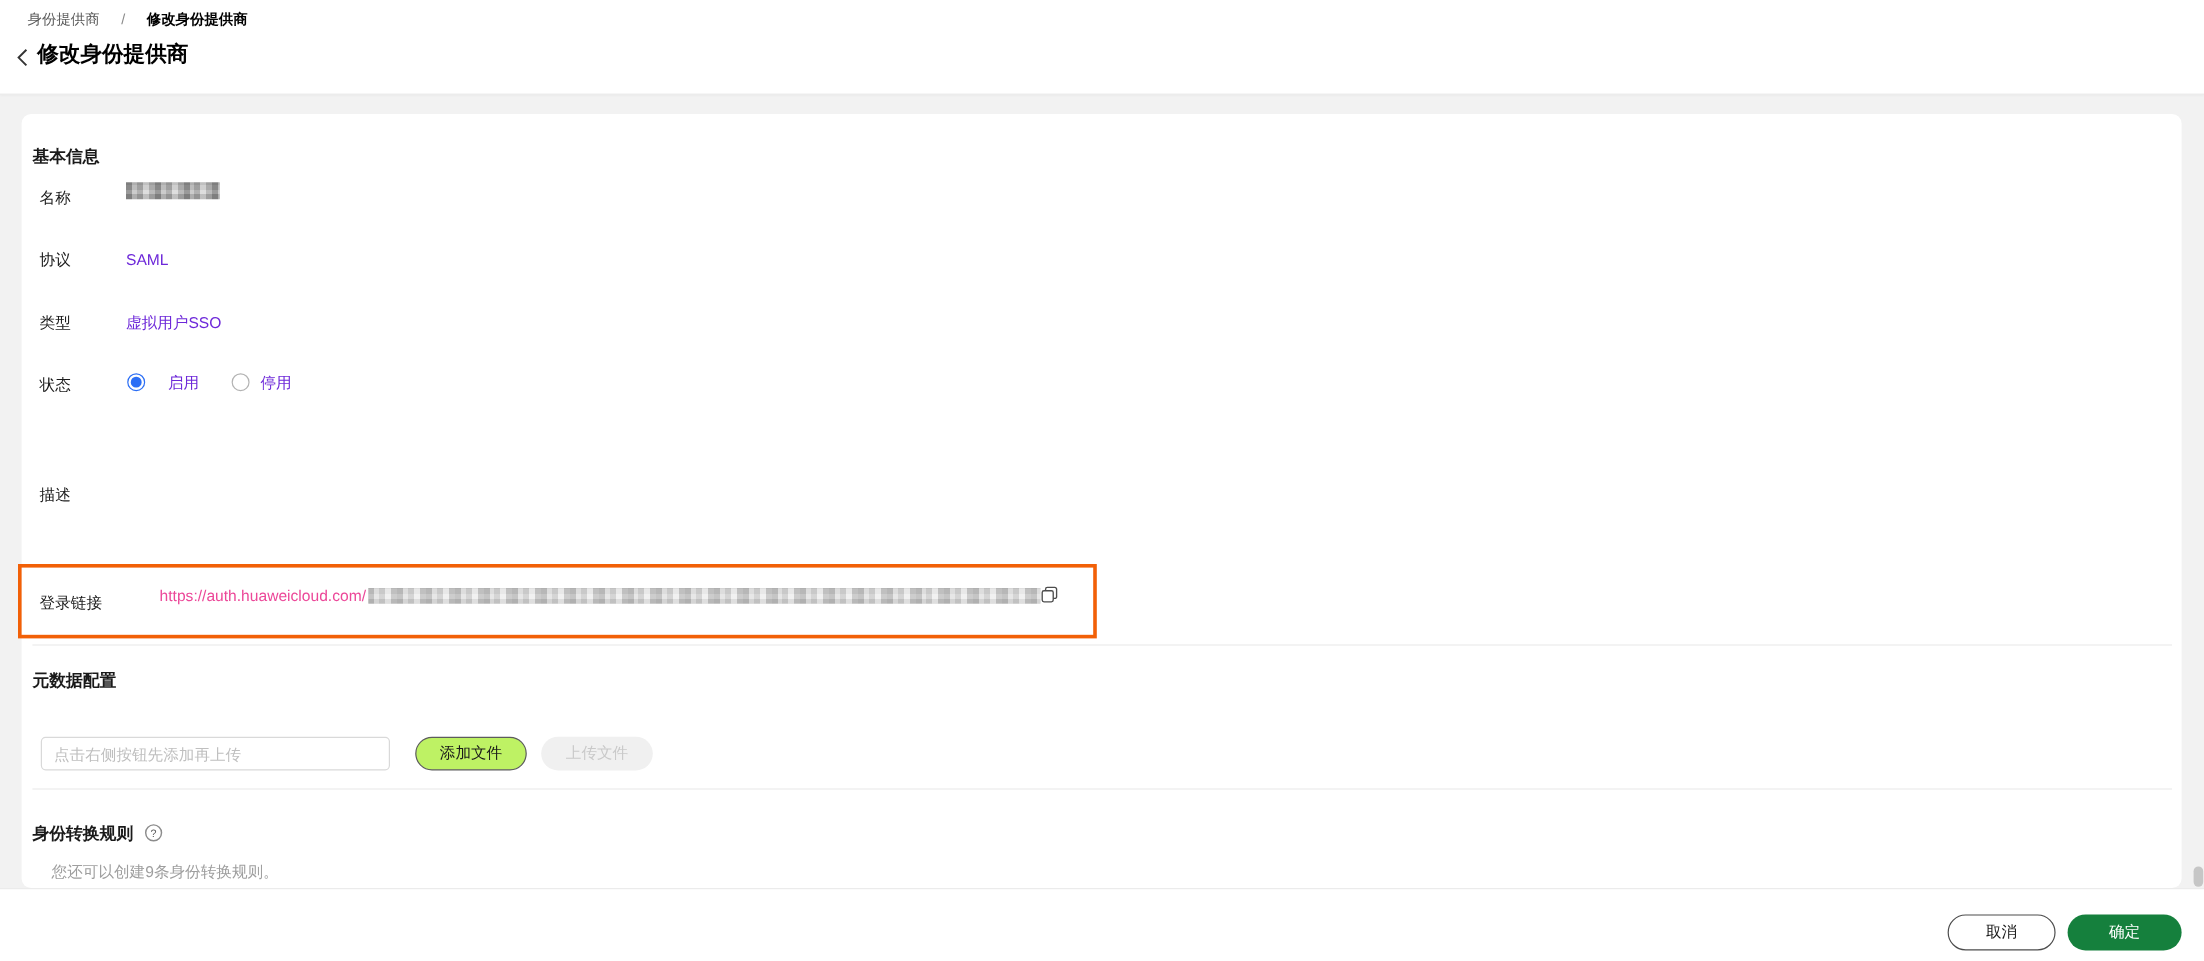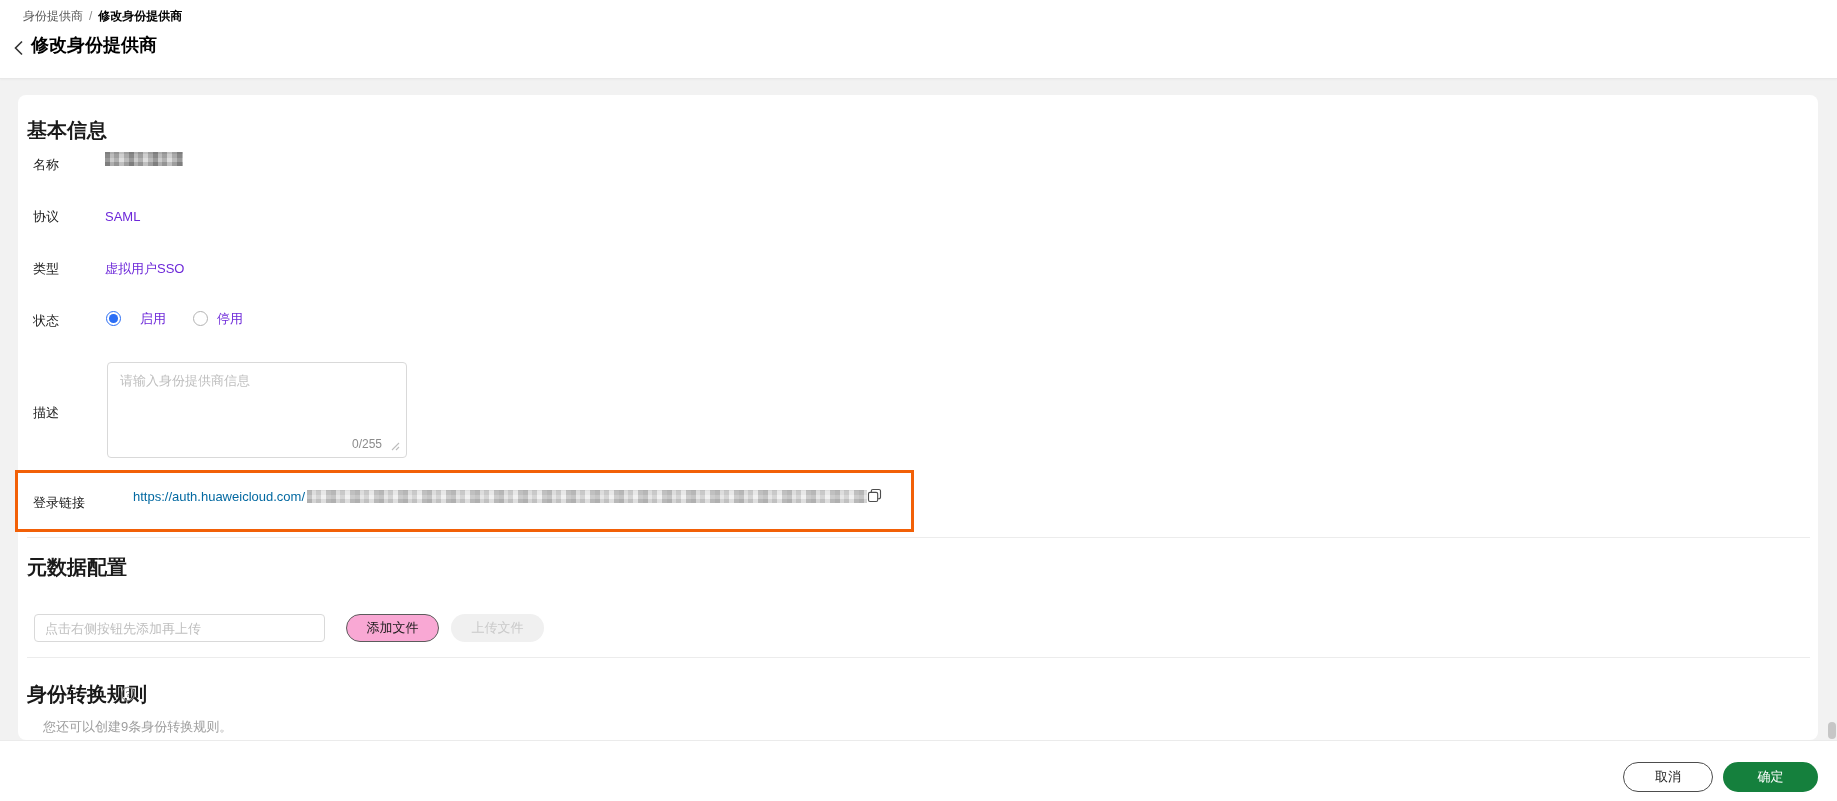--- a/index.html
+++ b/index.html
@@ -7,31 +7,31 @@
     width:1837px;height:801px;position:relative;overflow:hidden;
     background:#f2f2f2;color:#1a1a1a;
     font-family:"Liberation Sans","DejaVu Sans",sans-serif;
     -webkit-font-smoothing:antialiased;
   }
   .screen{position:absolute;inset:0;}
 
   
   .topbar{position:absolute;left:0;top:0;width:1837px;height:78px;background:#fff;
           border-bottom:1px solid #e8e8e8;box-shadow:0 1px 2px rgba(0,0,0,0.03);z-index:5;}
-  .breadcrumb{position:absolute;left:23px;top:8px;font-size:12px;line-height:16px;display:flex;gap:6px;align-items:flex-end;}
+  .breadcrumb{position:absolute;left:23px;top:8px;font-size:12px;line-height:16px;display:flex;gap:18px;align-items:flex-end;}
   .crumb-parent{color:#595959;cursor:pointer;}
   .crumb-sep{color:#8c8c8c;}
   .crumb-current{color:#000;font-weight:bold;}
   .back-btn{position:absolute;left:8px;top:37px;width:20px;height:22px;display:flex;align-items:center;justify-content:center;cursor:pointer;}
   .page-title{position:absolute;left:31px;top:33px;margin:0;font-size:18px;line-height:24px;font-weight:bold;color:#000;}
 
   
   .card{position:absolute;left:18px;top:95px;width:1800px;height:645px;background:#fff;border-radius:8px;z-index:2;}
   .abs{position:absolute;}
-  .h-section{font-size:20px;font-weight:bold;color:#1a1a1a;line-height:18px;}
+  .h-section{font-size:14px;font-weight:bold;color:#1a1a1a;line-height:18px;}
   .f-label{font-size:13px;color:#1a1a1a;line-height:17px;}
   .f-value{font-size:13px;color:#6d28d9;line-height:17px;}
   .divider{position:absolute;left:9px;right:8px;height:1px;background:#ececec;}
 
   
   .mosaic-dark{
     background-color:#c9c9c9;
     background-image:
       repeating-linear-gradient(0deg, rgba(0,0,0,0.12) 0 4px, rgba(255,255,255,0.10) 4px 8px, rgba(0,0,0,0.05) 8px 12px),
       repeating-linear-gradient(90deg, #8f8f8f 0 5px, #c6c6c6 5px 9px, #a8a8a8 9px 14px, #dadada 14px 19px, #b3b3b3 19px 24px);
@@ -57,32 +57,32 @@
     font-family:inherit;font-size:13px;color:#1a1a1a;background:#fff;
   }
   .ta-wrap textarea::placeholder{color:#bfbfbf;}
   .ta-counter{position:absolute;right:25px;bottom:7px;font-size:12px;color:#8c8c8c;line-height:14px;}
   .ta-resize{position:absolute;right:7px;bottom:7px;width:9px;height:9px;}
 
   
   .hl-box{position:absolute;left:-3px;top:375px;width:899px;height:62px;box-sizing:border-box;
           border:3px solid #F26007;pointer-events:none;z-index:4;}
   .login-row{position:absolute;left:87px;top:394px;width:762px;display:flex;align-items:center;}
-  .login-prefix{font-size:13px;color:#0369a1;white-space:nowrap;line-height:15px;padding-left:28px;}
+  .login-prefix{font-size:13px;color:#ec4899;white-space:nowrap;line-height:15px;padding-left:28px;}
   .login-redacted{flex:1;height:13px;margin-left:2px;}
   .copy-btn{position:absolute;left:847px;top:391px;width:18px;height:18px;background:none;border:none;padding:0;cursor:pointer;display:flex;align-items:center;justify-content:center;}
 
   
   .meta-desc{font-size:13px;color:#1a1a1a;line-height:17px;white-space:nowrap;}
   .meta-link{color:#2b6ef5;cursor:pointer;text-decoration:none;}
   .file-input{position:absolute;left:16px;top:519px;width:291px;height:28px;box-sizing:border-box;
     border:1px solid #d9d9d9;border-radius:4px;padding:0 10px;font-family:inherit;font-size:13px;color:#4c1d95;outline:none;background:#fff;}
   .file-input::placeholder{color:#bfbfbf;}
   .pill{height:28px;box-sizing:border-box;border-radius:14px;font-family:inherit;font-size:13px;line-height:26px;text-align:center;cursor:pointer;padding:0;}
-  .btn-add{position:absolute;left:328px;top:519px;width:93px;background:#f9a8d4;border:1px solid #5c5c5c;color:#1a1a1a;}
+  .btn-add{position:absolute;left:328px;top:519px;width:93px;background:#bef264;border:1px solid #5c5c5c;color:#1a1a1a;}
   .btn-upload{position:absolute;left:433px;top:519px;width:93px;background:#f0f0f0;border:none;color:#c9c9c9;cursor:default;}
 
   
   .help-btn{position:absolute;left:102px;top:591px;width:16px;height:16px;background:none;border:none;padding:0;cursor:pointer;}
   .rules-hint{font-size:13px;color:#9e9e9e;line-height:17px;}
 
   
   .footbar{position:absolute;left:0;top:740px;width:1837px;height:61px;background:#fff;border-top:1px solid #ebebeb;z-index:6;
            display:flex;justify-content:flex-end;align-items:flex-start;gap:10px;padding:21px 19px 0 0;box-sizing:border-box;}
   .btn-cancel{width:90px;height:30px;border-radius:15px;background:#fff;border:1px solid #4d4d4d;color:#1a1a1a;font-family:inherit;font-size:13px;cursor:pointer;}
@@ -125,27 +125,20 @@
 
     <div class="abs f-label" style="left:15px;top:217px;">状态</div>
     <div class="abs radio-group" style="left:88px;top:215px;">
       <span class="radio selected"></span>
       <span class="f-value" style="margin-left:19px;">启用</span>
       <span class="radio" style="margin-left:27px;"></span>
       <span class="f-value" style="margin-left:9px;">停用</span>
     </div>
 
     <div class="abs f-label" style="left:15px;top:270px;margin-top:39px;">描述</div>
-    <div class="ta-wrap">
-      <textarea placeholder="请输入身份提供商信息" style=""></textarea>
-      <span class="ta-counter">0/255</span>
-      <svg class="ta-resize" viewBox="0 0 9 9">
-        <path d="M8,1 L1,8 M8,5 L5,8" stroke="#bdbdbd" stroke-width="1.1" fill="none"></path>
-      </svg>
-    </div>
 
     <div class="hl-box"></div>
     <div class="abs f-label" style="left:15px;top:399px;">登录链接</div>
     <div class="login-row">
       <span class="login-prefix">https://auth.huaweicloud.com/</span>
       <span class="login-redacted mosaic-light"></span>
     </div>
     <button class="copy-btn">
       <svg width="15" height="15" viewBox="0 0 16 16" fill="none" stroke="#4d4d4d" stroke-width="1.2">
         <rect x="1.6" y="4.6" width="9.8" height="9.8" rx="1.6"></rect>

